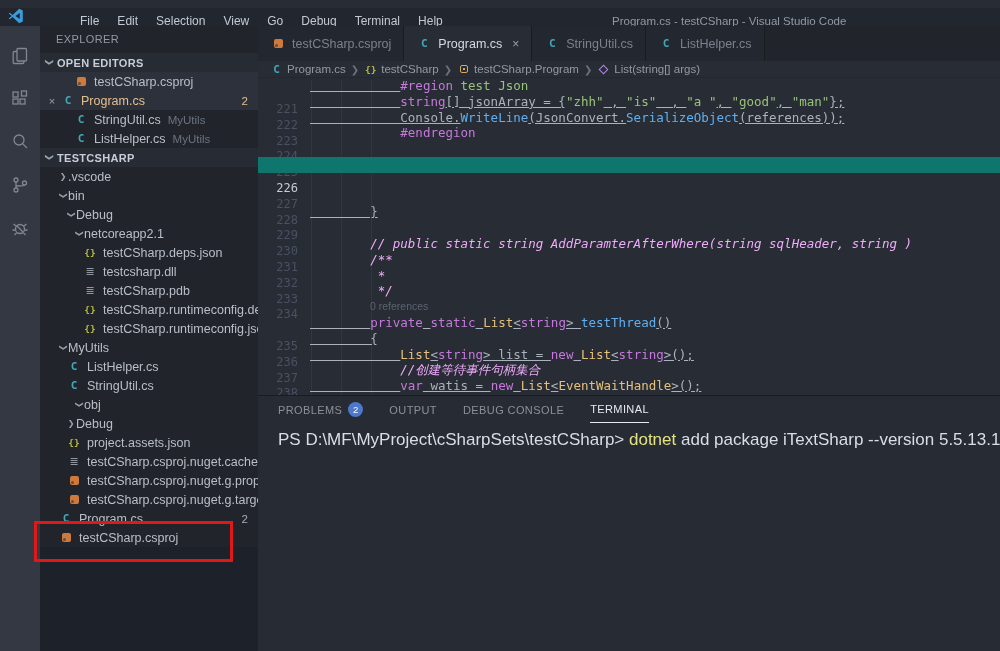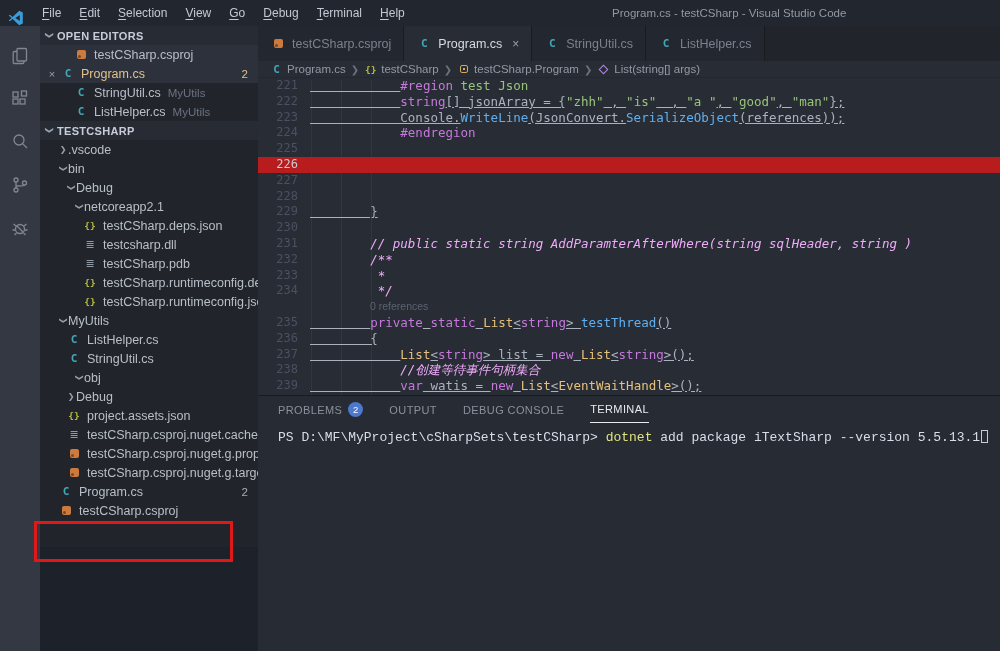--- a/index.html
+++ b/index.html
@@ -3,21 +3,21 @@
 <meta charset="utf-8">
 <style>
   * { margin:0; padding:0; box-sizing:border-box; }
   html,body { background:#1b1e24; }
   .app {
     position:relative; width:1000px; height:651px; overflow:hidden;
     background:#282c34; font-family:"Liberation Sans", sans-serif;
     color:#abb2bf; font-size:12.5px; cursor:default;
   }
   
-  .titlebar { position:absolute; left:0; top:0; width:1000px; height:26px; background:#22262e; display:flex; align-items:flex-end; }
+  .titlebar { position:absolute; left:0; top:8px; width:1000px; height:26px; background:#22262e; display:flex; align-items:flex-start;gap:38px; }
   .vscode-logo { width:16px; height:16px; margin:0 9px 0 8px; }
   .menubar { display:flex; height:100%; align-items:center; }
   .menu-item { padding:0 9px; font-size:12px; color:#c3c9d4; line-height:26px; }
   .menu-item u { text-decoration:underline; text-underline-offset:2px; }
   .win-title { position:absolute; left:612px; top:0; line-height:26px; font-size:11.5px; color:#9299a5; }
   
   .activitybar { position:absolute; left:0; top:26px; width:40px; height:625px; background:#333842; display:flex; flex-direction:column; align-items:center; padding-top:8px; }
   .act-icon { width:40px; height:43px; display:flex; align-items:center; justify-content:center; opacity:.75; }
   .act-icon svg { stroke:#9aa1ad; fill:none; stroke-width:1.3; }
   
@@ -54,36 +54,36 @@
   .bc-item { display:flex; align-items:center; }
   .bc-sep { margin:0 5px; color:#6b717d; font-size:10px; }
   .bc-ico { display:inline-flex; width:13px; justify-content:center; margin-right:4px; align-items:center; }
   .ic-braces { color:#b4ba3f; font-size:9.5px; font-weight:bold; font-family:"DejaVu Sans Mono",monospace; }
   .ic-class { width:8px; height:8px; border:1px solid #d7a65f; border-radius:2px; position:relative; }
   .ic-class::after { content:""; position:absolute; left:2px; top:2px; width:2px; height:2px; background:#d7a65f; }
   .ic-method { width:7px; height:7px; border:1px solid #b18ae0; transform:rotate(45deg); }
   
   .editor { position:relative; height:317px; background:#282c34; overflow:hidden; font-family:"DejaVu Sans Mono",monospace; font-size:12.5px; }
   .code-row { position:relative; height:15.8px; line-height:15.8px; white-space:pre; }
-  .code-row.cur { background:#b91c1c; }
-  .ln { position:absolute; left:0; width:40px; text-align:right; color:#495162; font-size:12px; }
+  .code-row.cur { background:#0f766e; }
+  .ln { position:absolute; left:0; width:40px; text-align:right; color:#495162; font-size:12px;margin-top:24px; }
   .code-row.cur .ln { color:#c8ccd4; }
   .ct { position:absolute; left:52px; }
   .lens { position:absolute; left:52px; padding-left:60px; color:#5c6370; font-size:10.5px; font-family:"Liberation Sans",sans-serif; line-height:15.8px; }
   .guides { position:absolute; left:52px; top:2px; bottom:0; pointer-events:none; }
   .guide { position:absolute; top:0; bottom:0; width:1px; background:#3b4048; opacity:.55; }
   .kw { color:#c678dd; } .str { color:#98c379; } .fn { color:#61afef; }
   .ty { color:#e5c07b; } .cm { color:#f0abfc; font-style:italic; } .pl { color:#abb2bf;text-decoration:underline; }
   
   .panel { position:absolute; left:0; top:369px; width:742px; height:256px; background:#272b33; border-top:1px solid #181b20; }
   .panel-tabs { display:flex; align-items:center; height:27px; padding-left:20px; }
   .panel-tab { margin-right:26px; font-size:11px; letter-spacing:.4px; color:#8b919c; display:flex; align-items:center; height:100%; }
   .panel-tab.active { color:#e8eaee; border-bottom:1px solid #e8eaee; }
   .pt-badge { margin-left:6px; width:15px; height:15px; border-radius:50%; background:#4d78cc; color:#fff; font-size:9.5px; display:flex; align-items:center; justify-content:center; }
-  .term-line { padding:7px 16px 0 20px; font-family:Liberation Mono, monospace; font-size:13px; color:#d8dee9; white-space:pre; }
+  .term-line { padding:7px 16px 0 20px; font-family:Liberation Sans, sans-serif; font-size:17px; color:#d8dee9; white-space:pre; }
   .tk-cmd { color:#e3e381; }
   .term-cursor { display:inline-block; width:7px; height:13px; border:1px solid #c8ccd4; vertical-align:-2px; margin-left:1px; }
 </style>
 </head>
 <body>
 
 <div class="app">
 
   <div class="titlebar">
     <svg class="vscode-logo" viewBox="0 0 16 16">
@@ -133,20 +133,21 @@
       </div>
       <div class="act-icon">
         <svg width="22" height="22" viewBox="0 0 22 22">
           <circle cx="11" cy="12" r="4.5"></circle>
           <path d="M7 9l-2.5-2M15 9l2.5-2M6 13H3.5M16 13h2.5M7.5 16l-2 2M14.5 16l2 2M8 9l6 6"></path>
         </svg>
       </div>
     </div>
 
   <div class="sidebar">
+    <div class="sidebar-title">EXPLORER</div>
     <div class="section-header">
       <span class="chev down">❯</span>
       <span>OPEN EDITORS</span>
     </div>
     <div id="open-editors">
         <div class="row sel" style="padding-left: 33px;">
           <span class="fi">
             <span class="ic-proj"></span>
           </span>
           <span class="lbl">testCSharp.csproj</span>

